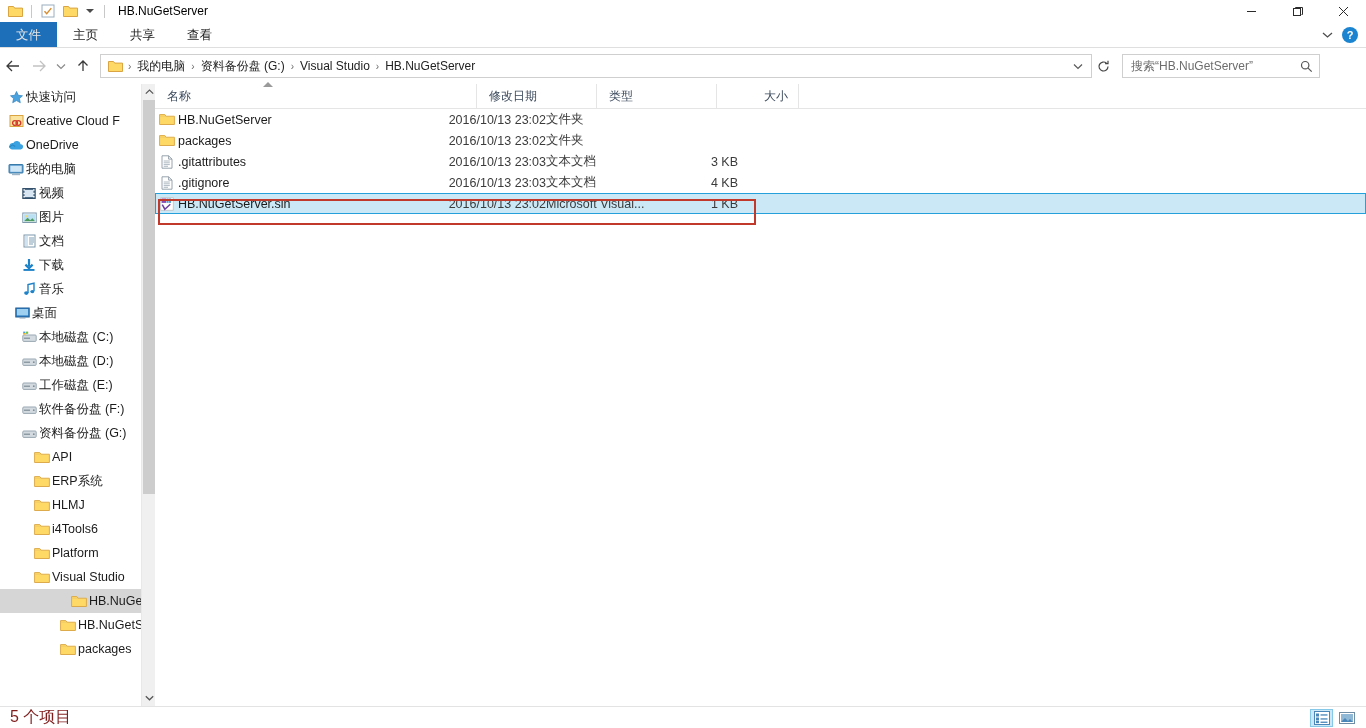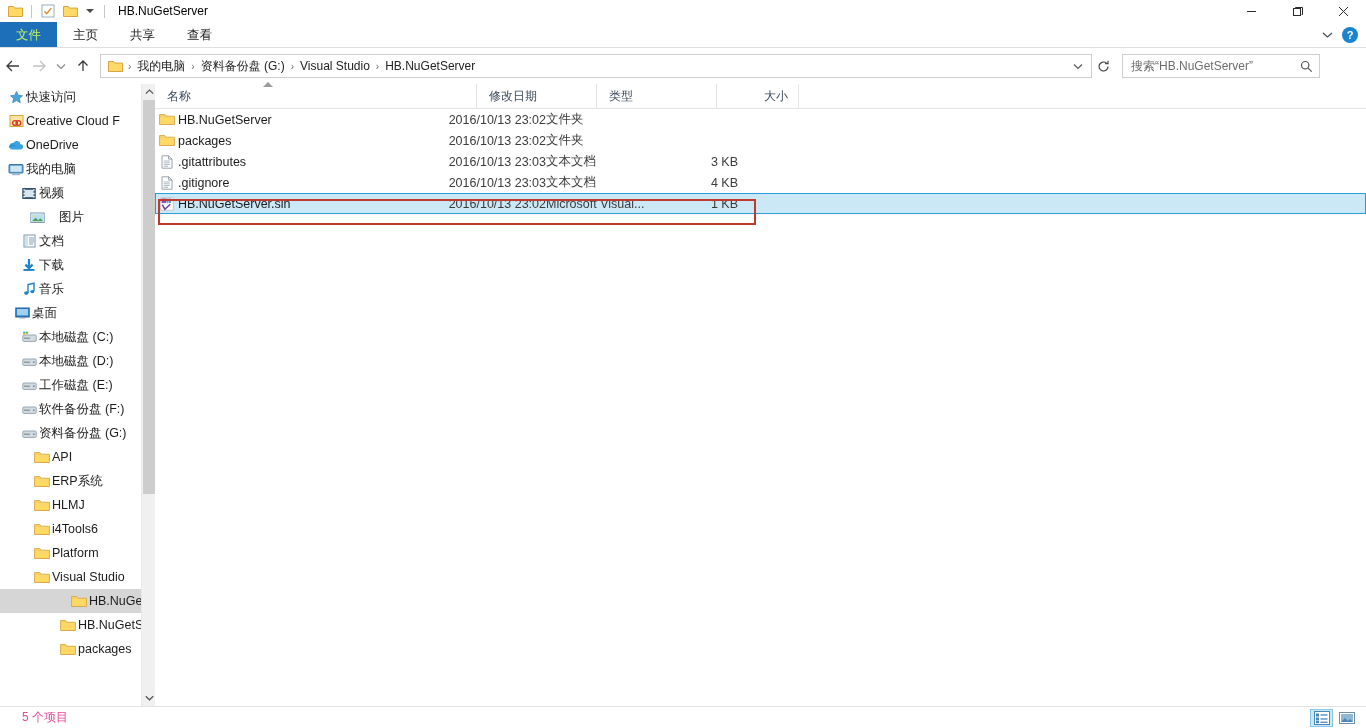--- a/index.html
+++ b/index.html
@@ -35,21 +35,21 @@
   .ribbon {
     position: absolute; left: 0; top: 22px; width: 1366px; height: 26px;
     background: #ffffff; border-bottom: 1px solid #dededet;
     display: flex; align-items: stretch;
   }
   .rb-tabs { display: flex; align-items: stretch; }
   .rb-tab {
     padding: 0 16px; display: flex; align-items: center; justify-content: center;
     font-size: 12.5px; color: #222; cursor: default; min-width: 54px;
   }
-  .rb-tab.file { background: #1e6fba; color: #bef264; font-weight: normal; }
+  .rb-tab.file { background: #1e6fba; color: #e5e5e5; font-weight: normal; }
   .rb-right { margin-left: auto; display: flex; align-items: center; gap: 4px; padding-right: 8px; }
   .rb-chevron { width: 22px; height: 22px; display: flex; align-items: center; justify-content: center; }
   .help-ico {
     width: 16px; height: 16px; border-radius: 50%; background: #1b84d0;
     color: #fff; font-size: 11px; font-weight: bold; display: flex;
     align-items: center; justify-content: center; line-height: 1;
   }
   .ribbon-underline {
     position: absolute; left: 0; top: 47px; width: 1366px; height: 1px; background: #dfdfdf;
   }
@@ -146,21 +146,21 @@
   .annot-rect {
     position: absolute; left: 3px; top: 115px; width: 598px; height: 26px;
     border: 2px solid #c0392b; pointer-events: none;
   }
 
   
   .statusbar {
     position: absolute; left: 0; bottom: 0; width: 1366px; height: 22px;
     border-top: 1px solid #e3e3e3; background: #ffffff; display: flex; align-items: center;
   }
-  .status-text { font-size: 12px; color: #ec4899; padding-left: 10px; margin-left: 12px; }
+  .status-text { font-size: 16px; color: #7f1d1d; padding-left: 10px; }
   .viewbtns { margin-left: auto; display: flex; align-items: center; gap: 2px; padding-right: 8px; }
   .viewbtn {
     width: 23px; height: 18px; display: flex; align-items: center; justify-content: center;
     border: 1px solid transparent;
   }
   .viewbtn.active { background: #cce8f6; border: 1px solid #86c8e8; }
 </style>
 </head>
 <body>
 
@@ -338,21 +338,21 @@
                 <rect x="1.5" y="2.3" width="1.4" height="1.4" fill="#fff"></rect>
                 <rect x="1.5" y="5.8" width="1.4" height="1.4" fill="#fff"></rect>
                 <rect x="1.5" y="9" width="1.4" height="1.4" fill="#fff"></rect>
                 <rect x="11.1" y="2.3" width="1.4" height="1.4" fill="#fff"></rect>
                 <rect x="11.1" y="5.8" width="1.4" height="1.4" fill="#fff"></rect>
                 <rect x="11.1" y="9" width="1.4" height="1.4" fill="#fff"></rect>
               </svg>
             </span>
             <span class="nav-label">视频</span>
           </div>
-          <div class="navitem" style="padding-left: 27px; gap: 12px;">
+          <div class="navitem" style="padding-left: 19px;">
             <span class="nav-ico">
               <svg width="15" height="13" viewBox="0 0 15 13">
                 <rect x="0.8" y="2" width="13.4" height="9.5" fill="#fff" stroke="#7d98ad"></rect>
                 <rect x="2" y="3.2" width="11" height="7.1" fill="#b9dff2"></rect>
                 <path d="M2 10.3l3.6-3.6 2.6 2.6 2.2-2 2.6 3z" fill="#4d9c5d"></path>
                 <circle cx="4.5" cy="5.2" r="1" fill="#f5d76e"></circle>
               </svg>
             </span>
             <span class="nav-label">图片</span>
           </div>

